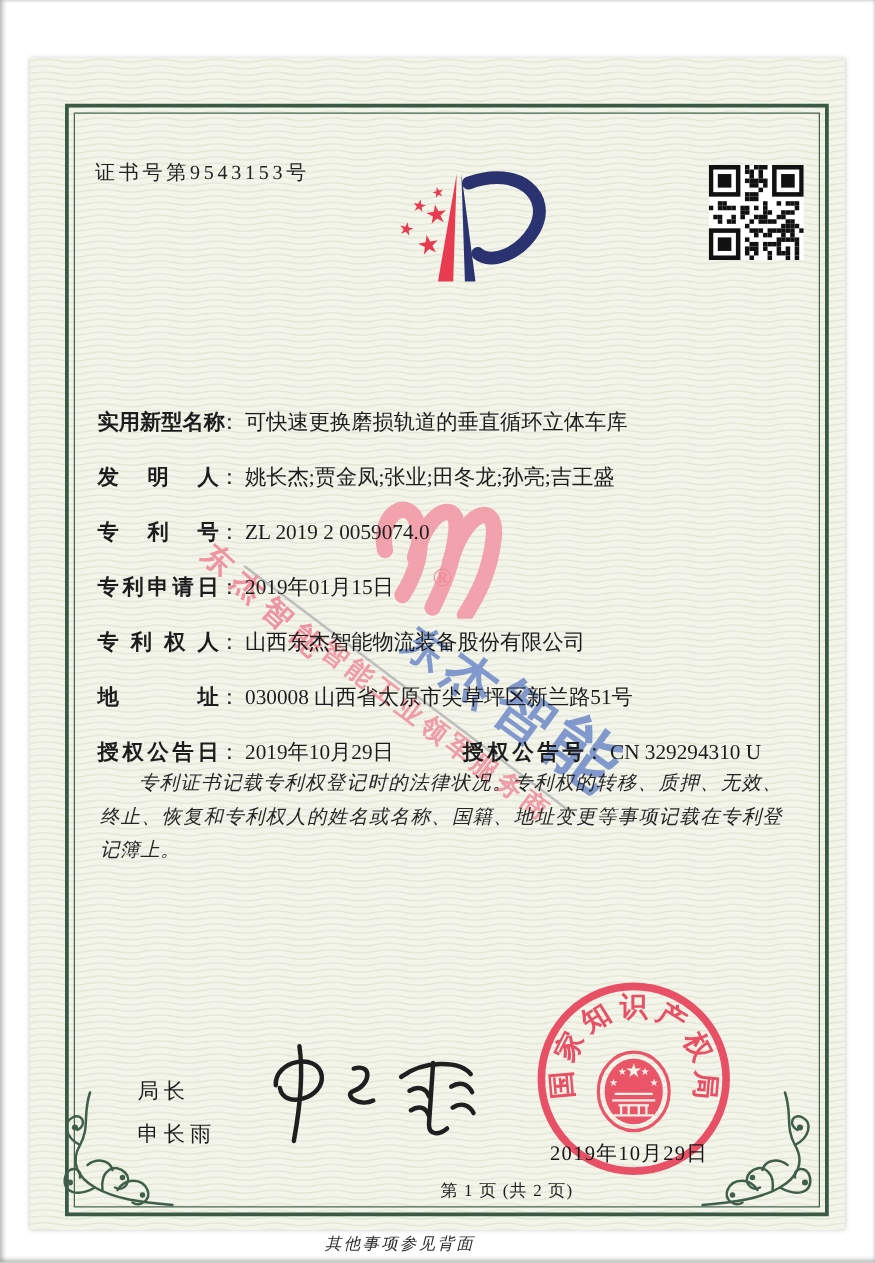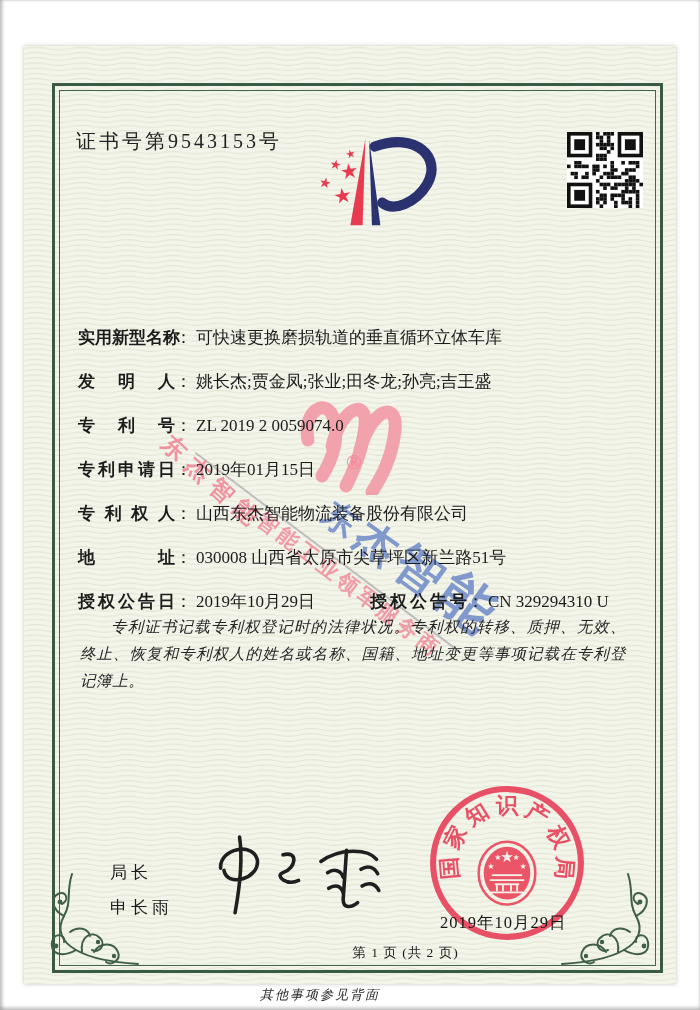--- a/index.html
+++ b/index.html
@@ -10,21 +10,21 @@
   }
   
   #paper{position:absolute;left:24px;top:46px;width:652px;height:938px;background:#f3f4ea;
     box-shadow:0 0 4px rgba(120,120,110,.45);}
   #paper svg.texture{position:absolute;left:0;top:0;opacity:.8;}
   
   .border-outer{position:absolute;left:52px;top:83px;width:611px;height:890px;
     border:3px solid #3a5a45;box-sizing:border-box;}
   .border-inner{position:absolute;left:4px;top:4px;right:4px;bottom:4px;border:1px solid #45654f;}
   
-  .certno{position:absolute;left:76px;top:128px;font-size:20px;letter-spacing:3px;color:#222;}
+  .certno{position:absolute;left:76px;top:128px;font-size:16px;letter-spacing:3px;color:#222;}
   .qr{position:absolute;left:567px;top:132px;width:76px;height:76px;}
   .cnipa-logo{position:absolute;left:296px;top:130px;}
   .title{position:absolute;left:0;top:240px;width:700px;text-align:center;
     font-size:38px;font-weight:bold;letter-spacing:6px;color:#111;}
   
   .fields{position:absolute;left:78px;top:326px;width:560px;font-size:17px;}
   .frow{position:absolute;left:0;white-space:nowrap;}
   .frow .lbl{display:inline-block;width:97px;text-align:justify;text-align-last:justify;vertical-align:bottom;font-weight:bold;}
   .frow .colon{display:inline-block;margin-right:4px;}
   .grant-no{position:absolute;left:292px;top:0;white-space:nowrap;}

